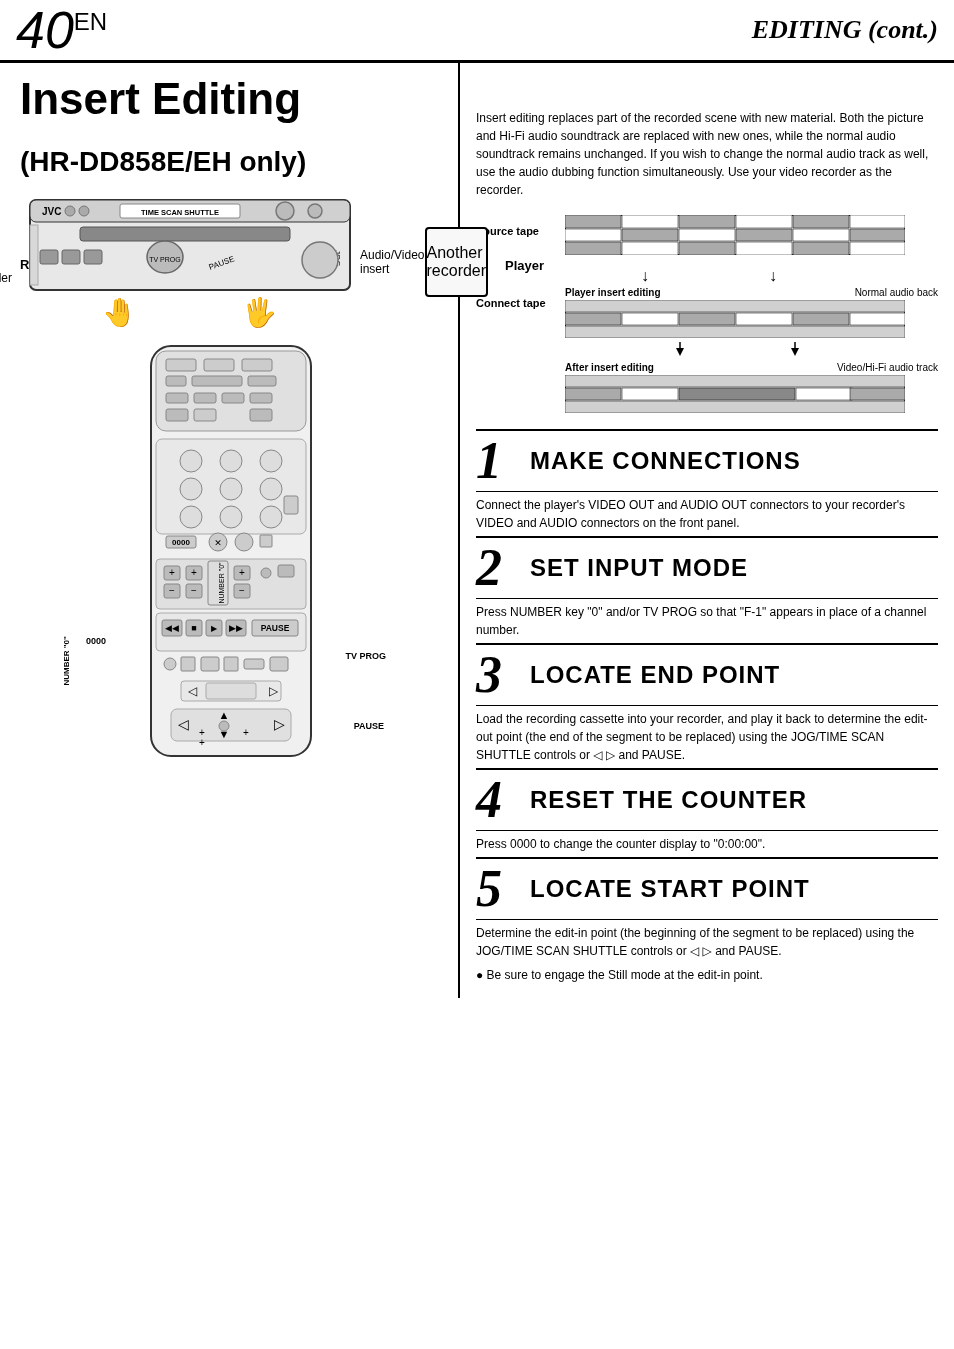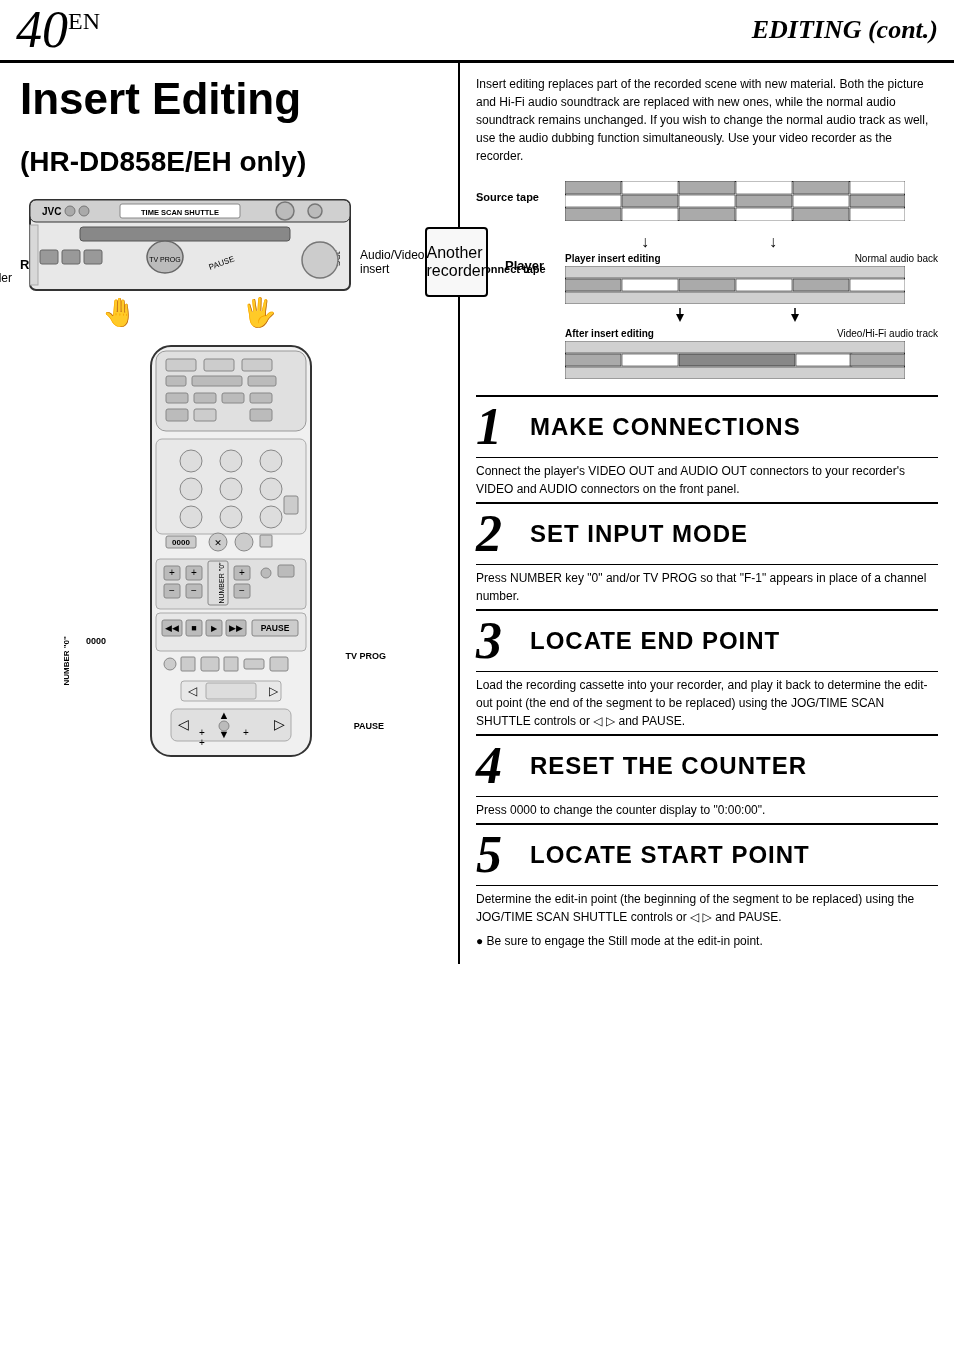--- a/index.html
+++ b/index.html
@@ -18,21 +18,21 @@
       justify-content: space-between;
       align-items: center;
       padding: 4px 16px 4px 16px;
       border-bottom: 3px solid #000;
       background: #fff;
     }
     .header-page-num {
       font-size: 52px;
       font-weight: 300;
       font-style: italic;
-      font-family: Liberation Serif, serif;
+      font-family: Liberation Sans, sans-serif;
       line-height: 1;
     }
     .header-page-num .en {
       font-size: 24px;
       font-style: normal;
       vertical-align: super;
     }
     .header-title {
       font-size: 26px;
       font-style: italic;
@@ -119,20 +119,21 @@
 
     
     .right-col {
       flex: 1;
       padding: 12px 16px 12px 16px;
     }
     .intro-text {
       font-size: 12px;
       line-height: 1.5;
       margin-bottom: 16px;
+      margin-top: 34px;
     }
 
     
     .tape-diagram-wrapper {
       margin-bottom: 12px;
     }
 
     
     .step-section {
       border-top: 2px solid #000;

